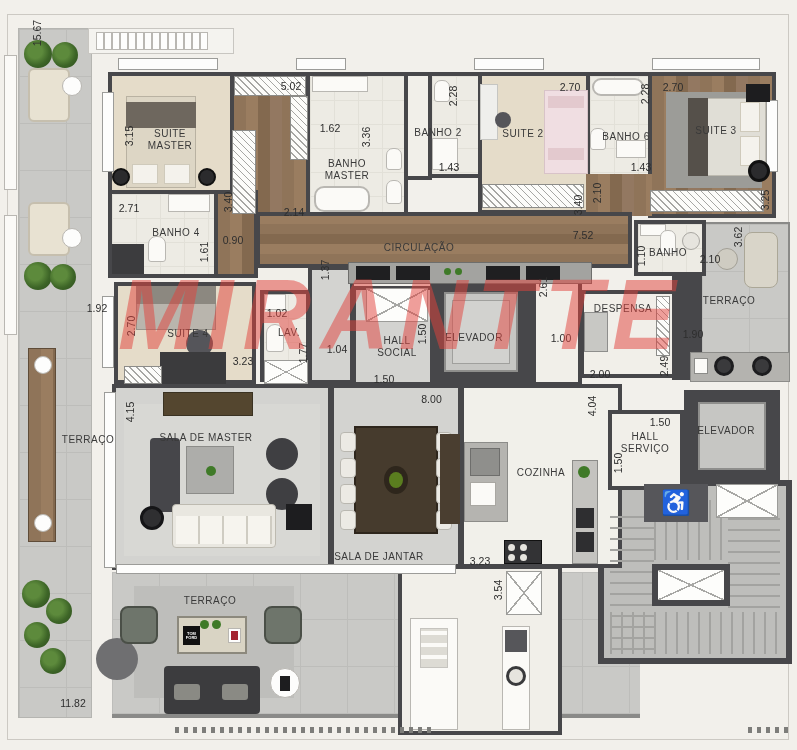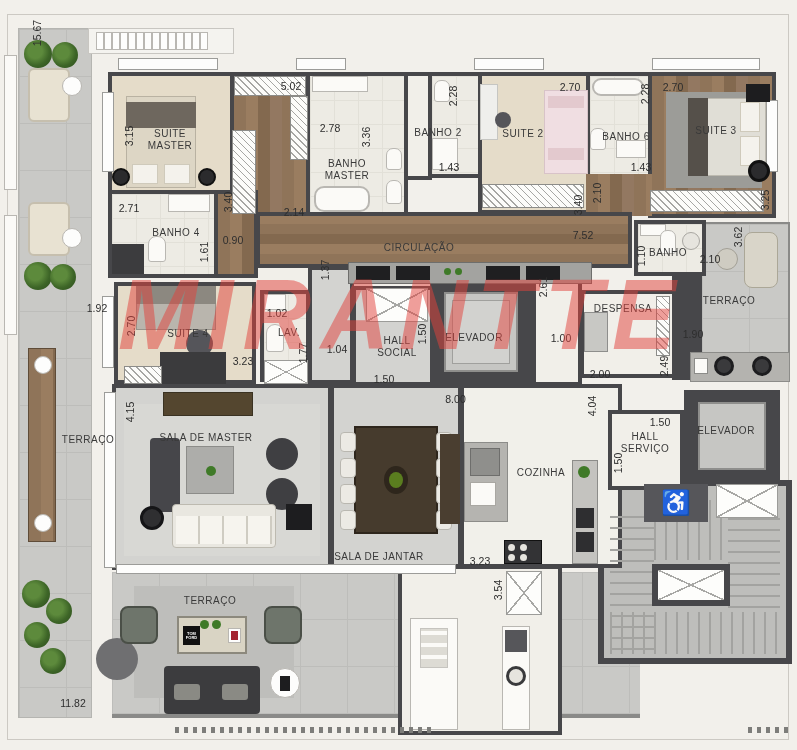--- a/index.html
+++ b/index.html
@@ -282,21 +282,21 @@
       <span class="ann room-label" style="left: 541px; top: 473px;">COZINHA</span>
       <span class="ann room-label" style="left: 645px; top: 443px;">HALL
 SERVIÇO</span>
       <span class="ann room-label" style="left: 726px; top: 431px;">ELEVADOR</span>
       <span class="ann room-label" style="left: 210px; top: 601px;">TERRAÇO</span>
       <span class="ann dim-label vert" style="left: 37px; top: 33px;">15.67</span>
       <span class="ann dim-label vert" style="left: 129px; top: 136px;">3.15</span>
       <span class="ann dim-label" style="left: 291px; top: 86px;">5.02</span>
       <span class="ann dim-label vert" style="left: 228px; top: 202px;">3.40</span>
       <span class="ann dim-label" style="left: 294px; top: 212px;">2.14</span>
-      <span class="ann dim-label" style="left: 330px; top: 128px;">2.78</span>
+      <span class="ann dim-label" style="left: 330px; top: 128px;">1.62</span>
       <span class="ann dim-label vert" style="left: 366px; top: 137px;">3.36</span>
       <span class="ann dim-label vert" style="left: 453px; top: 96px;">2.28</span>
       <span class="ann dim-label" style="left: 449px; top: 167px;">1.43</span>
       <span class="ann dim-label" style="left: 570px; top: 87px;">2.70</span>
       <span class="ann dim-label vert" style="left: 578px; top: 205px;">3.40</span>
       <span class="ann dim-label vert" style="left: 645px; top: 94px;">2.28</span>
       <span class="ann dim-label" style="left: 641px; top: 167px;">1.43</span>
       <span class="ann dim-label" style="left: 673px; top: 87px;">2.70</span>
       <span class="ann dim-label vert" style="left: 765px; top: 200px;">3.25</span>
       <span class="ann dim-label" style="left: 129px; top: 208px;">2.71</span>
@@ -315,21 +315,21 @@
       <span class="ann dim-label vert" style="left: 303px; top: 353px;">1.77</span>
       <span class="ann dim-label vert" style="left: 325px; top: 270px;">1.37</span>
       <span class="ann dim-label" style="left: 337px; top: 349px;">1.04</span>
       <span class="ann dim-label vert" style="left: 422px; top: 334px;">1.50</span>
       <span class="ann dim-label" style="left: 384px; top: 379px;">1.50</span>
       <span class="ann dim-label vert" style="left: 543px; top: 287px;">2.61</span>
       <span class="ann dim-label" style="left: 561px; top: 338px;">1.00</span>
       <span class="ann dim-label" style="left: 600px; top: 374px;">2.00</span>
       <span class="ann dim-label vert" style="left: 664px; top: 366px;">2.49</span>
       <span class="ann dim-label vert" style="left: 130px; top: 412px;">4.15</span>
-      <span class="ann dim-label" style="left: 444px; top: 399px; padding-left: 23px;">8.00</span>
+      <span class="ann dim-label" style="left: 420px; top: 399px; padding-left: 23px;">8.00</span>
       <span class="ann dim-label" style="left: 480px; top: 561px;">3.23</span>
       <span class="ann dim-label vert" style="left: 592px; top: 406px;">4.04</span>
       <span class="ann dim-label" style="left: 660px; top: 422px;">1.50</span>
       <span class="ann dim-label vert" style="left: 618px; top: 463px;">1.50</span>
       <span class="ann dim-label vert" style="left: 498px; top: 590px;">3.54</span>
       <span class="ann dim-label" style="left: 73px; top: 703px;">11.82</span>
     </div>
 
   <div class="watermark">MIRANTTE</div>
 

